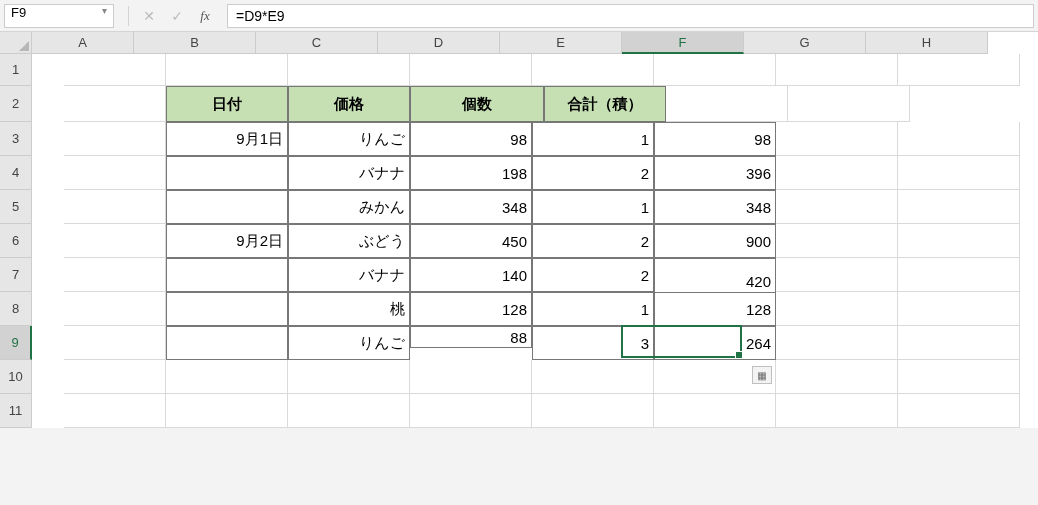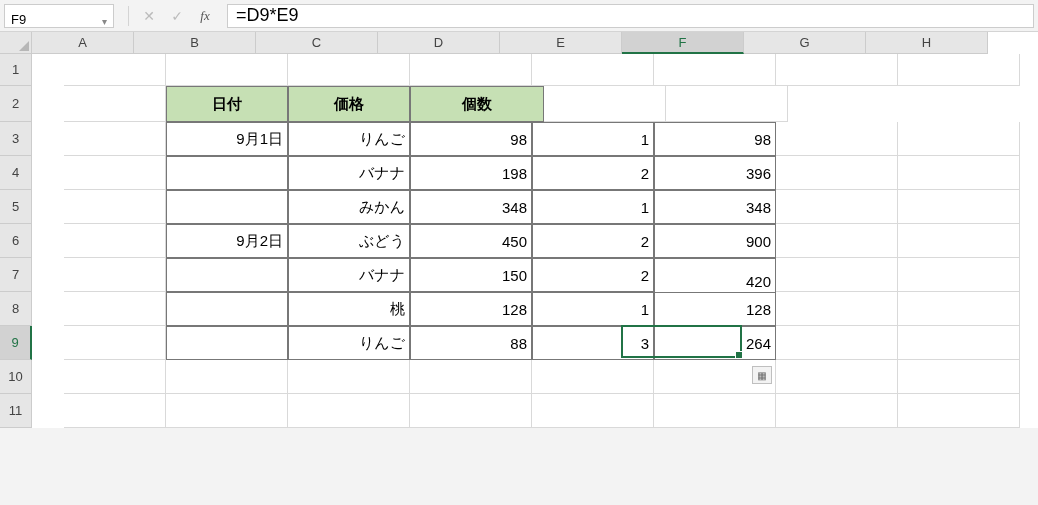--- a/index.html
+++ b/index.html
@@ -18,21 +18,21 @@
       background: #f3f3f3;
       border-bottom: 1px solid #d4d4d4;
       padding: 2px 4px;
     }
     .name-box {
       width: 110px;
       height: 24px;
       background: #fff;
       border: 1px solid #ccc;
       display: flex;
-      align-items: flex-end;
+      align-items: flex-start;
       padding: 0 6px;
       font-size: 13px;
       margin-right: 8px;
     }
     .name-box .caret {
       margin-left: auto;
       color: #888;
       font-size: 10px;
     }
     .fb-divider {
@@ -57,21 +57,21 @@
       color: #555;
       font-size: 13px;
     }
     .formula-input {
       flex: 1;
       height: 24px;
       border: none;
       background: #fff;
       border: 1px solid #ccc;
       padding: 0 8px;
-      font-size: 18px;
+      font-size: 14px;
       margin-left: 8px;
     }
     .sheet-area {
       display: flex;
       background: #fff;
     }
     .corner {
       width: 32px;
       height: 22px;
       background: #e6e6e6;
@@ -240,20 +240,21 @@
             <div class="cell" style="width: 122px; height: 32px;"></div>
             <div class="cell" style="width: 122px; height: 32px;"></div>
             <div class="cell" style="width: 122px; height: 32px;"></div>
             <div class="cell" style="width: 122px; height: 32px;"></div>
           </div>
           <div class="grid-row" style="height: 36px;">
             <div class="cell" style="width: 102px; height: 36px;"></div>
             <div class="cell hdr-cell" style="width: 122px; height: 36px;">日付</div>
             <div class="cell hdr-cell" style="width: 122px; height: 36px;">価格</div>
             <div class="cell hdr-cell" style="width: 134px; height: 36px;">個数</div>
+            <div class="cell hdr-cell" style="width: 122px; height: 36px;">合計（積）</div>
             <div class="cell" style="width: 122px; height: 36px;"></div>
             <div class="cell" style="width: 122px; height: 36px;"></div>
           </div>
           <div class="grid-row" style="height: 34px;">
             <div class="cell" style="width: 102px; height: 34px;"></div>
             <div class="cell data-border align-r" style="width: 122px; height: 34px;">9月1日</div>
             <div class="cell data-border align-r" style="width: 122px; height: 34px;">りんご</div>
             <div class="cell data-border align-r" style="width: 122px; height: 34px;">98</div>
             <div class="cell data-border align-r" style="width: 122px; height: 34px;">1</div>
             <div class="cell data-border align-r" style="width: 122px; height: 34px;">98</div>
@@ -287,41 +288,41 @@
             <div class="cell data-border align-r" style="width: 122px; height: 34px;">450</div>
             <div class="cell data-border align-r" style="width: 122px; height: 34px;">2</div>
             <div class="cell data-border align-r" style="width: 122px; height: 34px;">900</div>
             <div class="cell" style="width: 122px; height: 34px;"></div>
             <div class="cell" style="width: 122px; height: 34px;"></div>
           </div>
           <div class="grid-row" style="height: 34px;">
             <div class="cell" style="width: 102px; height: 34px;"></div>
             <div class="cell data-border align-r" style="width: 122px; height: 34px;"></div>
             <div class="cell data-border align-r" style="width: 122px; height: 34px;">バナナ</div>
-            <div class="cell data-border align-r" style="width: 122px; height: 34px;">150</div>
+            <div class="cell data-border align-r" style="width: 122px; height: 34px;">140</div>
             <div class="cell data-border align-r" style="width: 122px; height: 34px;">2</div>
             <div class="cell data-border align-r" style="width: 122px; height: 46px;">420</div>
             <div class="cell" style="width: 122px; height: 34px;"></div>
             <div class="cell" style="width: 122px; height: 34px;"></div>
           </div>
           <div class="grid-row" style="height: 34px;">
             <div class="cell" style="width: 102px; height: 34px;"></div>
             <div class="cell data-border align-r" style="width: 122px; height: 34px;"></div>
             <div class="cell data-border align-r" style="width: 122px; height: 34px;">桃</div>
             <div class="cell data-border align-r" style="width: 122px; height: 34px;">128</div>
             <div class="cell data-border align-r" style="width: 122px; height: 34px;">1</div>
             <div class="cell data-border align-r" style="width: 122px; height: 34px;">128</div>
             <div class="cell" style="width: 122px; height: 34px;"></div>
             <div class="cell" style="width: 122px; height: 34px;"></div>
           </div>
           <div class="grid-row" style="height: 34px;">
             <div class="cell" style="width: 102px; height: 34px;"></div>
             <div class="cell data-border align-r" style="width: 122px; height: 34px;"></div>
             <div class="cell data-border align-r" style="width: 122px; height: 34px;">りんご</div>
-            <div class="cell data-border align-r" style="width: 122px; height: 34px;">88</div>
+            <div class="cell data-border align-r" style="width: 122px; height: 22px;">88</div>
             <div class="cell data-border align-r" style="width: 122px; height: 34px;">3</div>
             <div class="cell data-border align-r" style="width: 122px; height: 34px;">264</div>
             <div class="cell" style="width: 122px; height: 34px;"></div>
             <div class="cell" style="width: 122px; height: 34px;"></div>
           </div>
           <div class="grid-row" style="height: 34px;">
             <div class="cell" style="width: 102px; height: 34px;"></div>
             <div class="cell" style="width: 122px; height: 34px;"></div>
             <div class="cell" style="width: 122px; height: 34px;"></div>
             <div class="cell" style="width: 122px; height: 34px;"></div>

